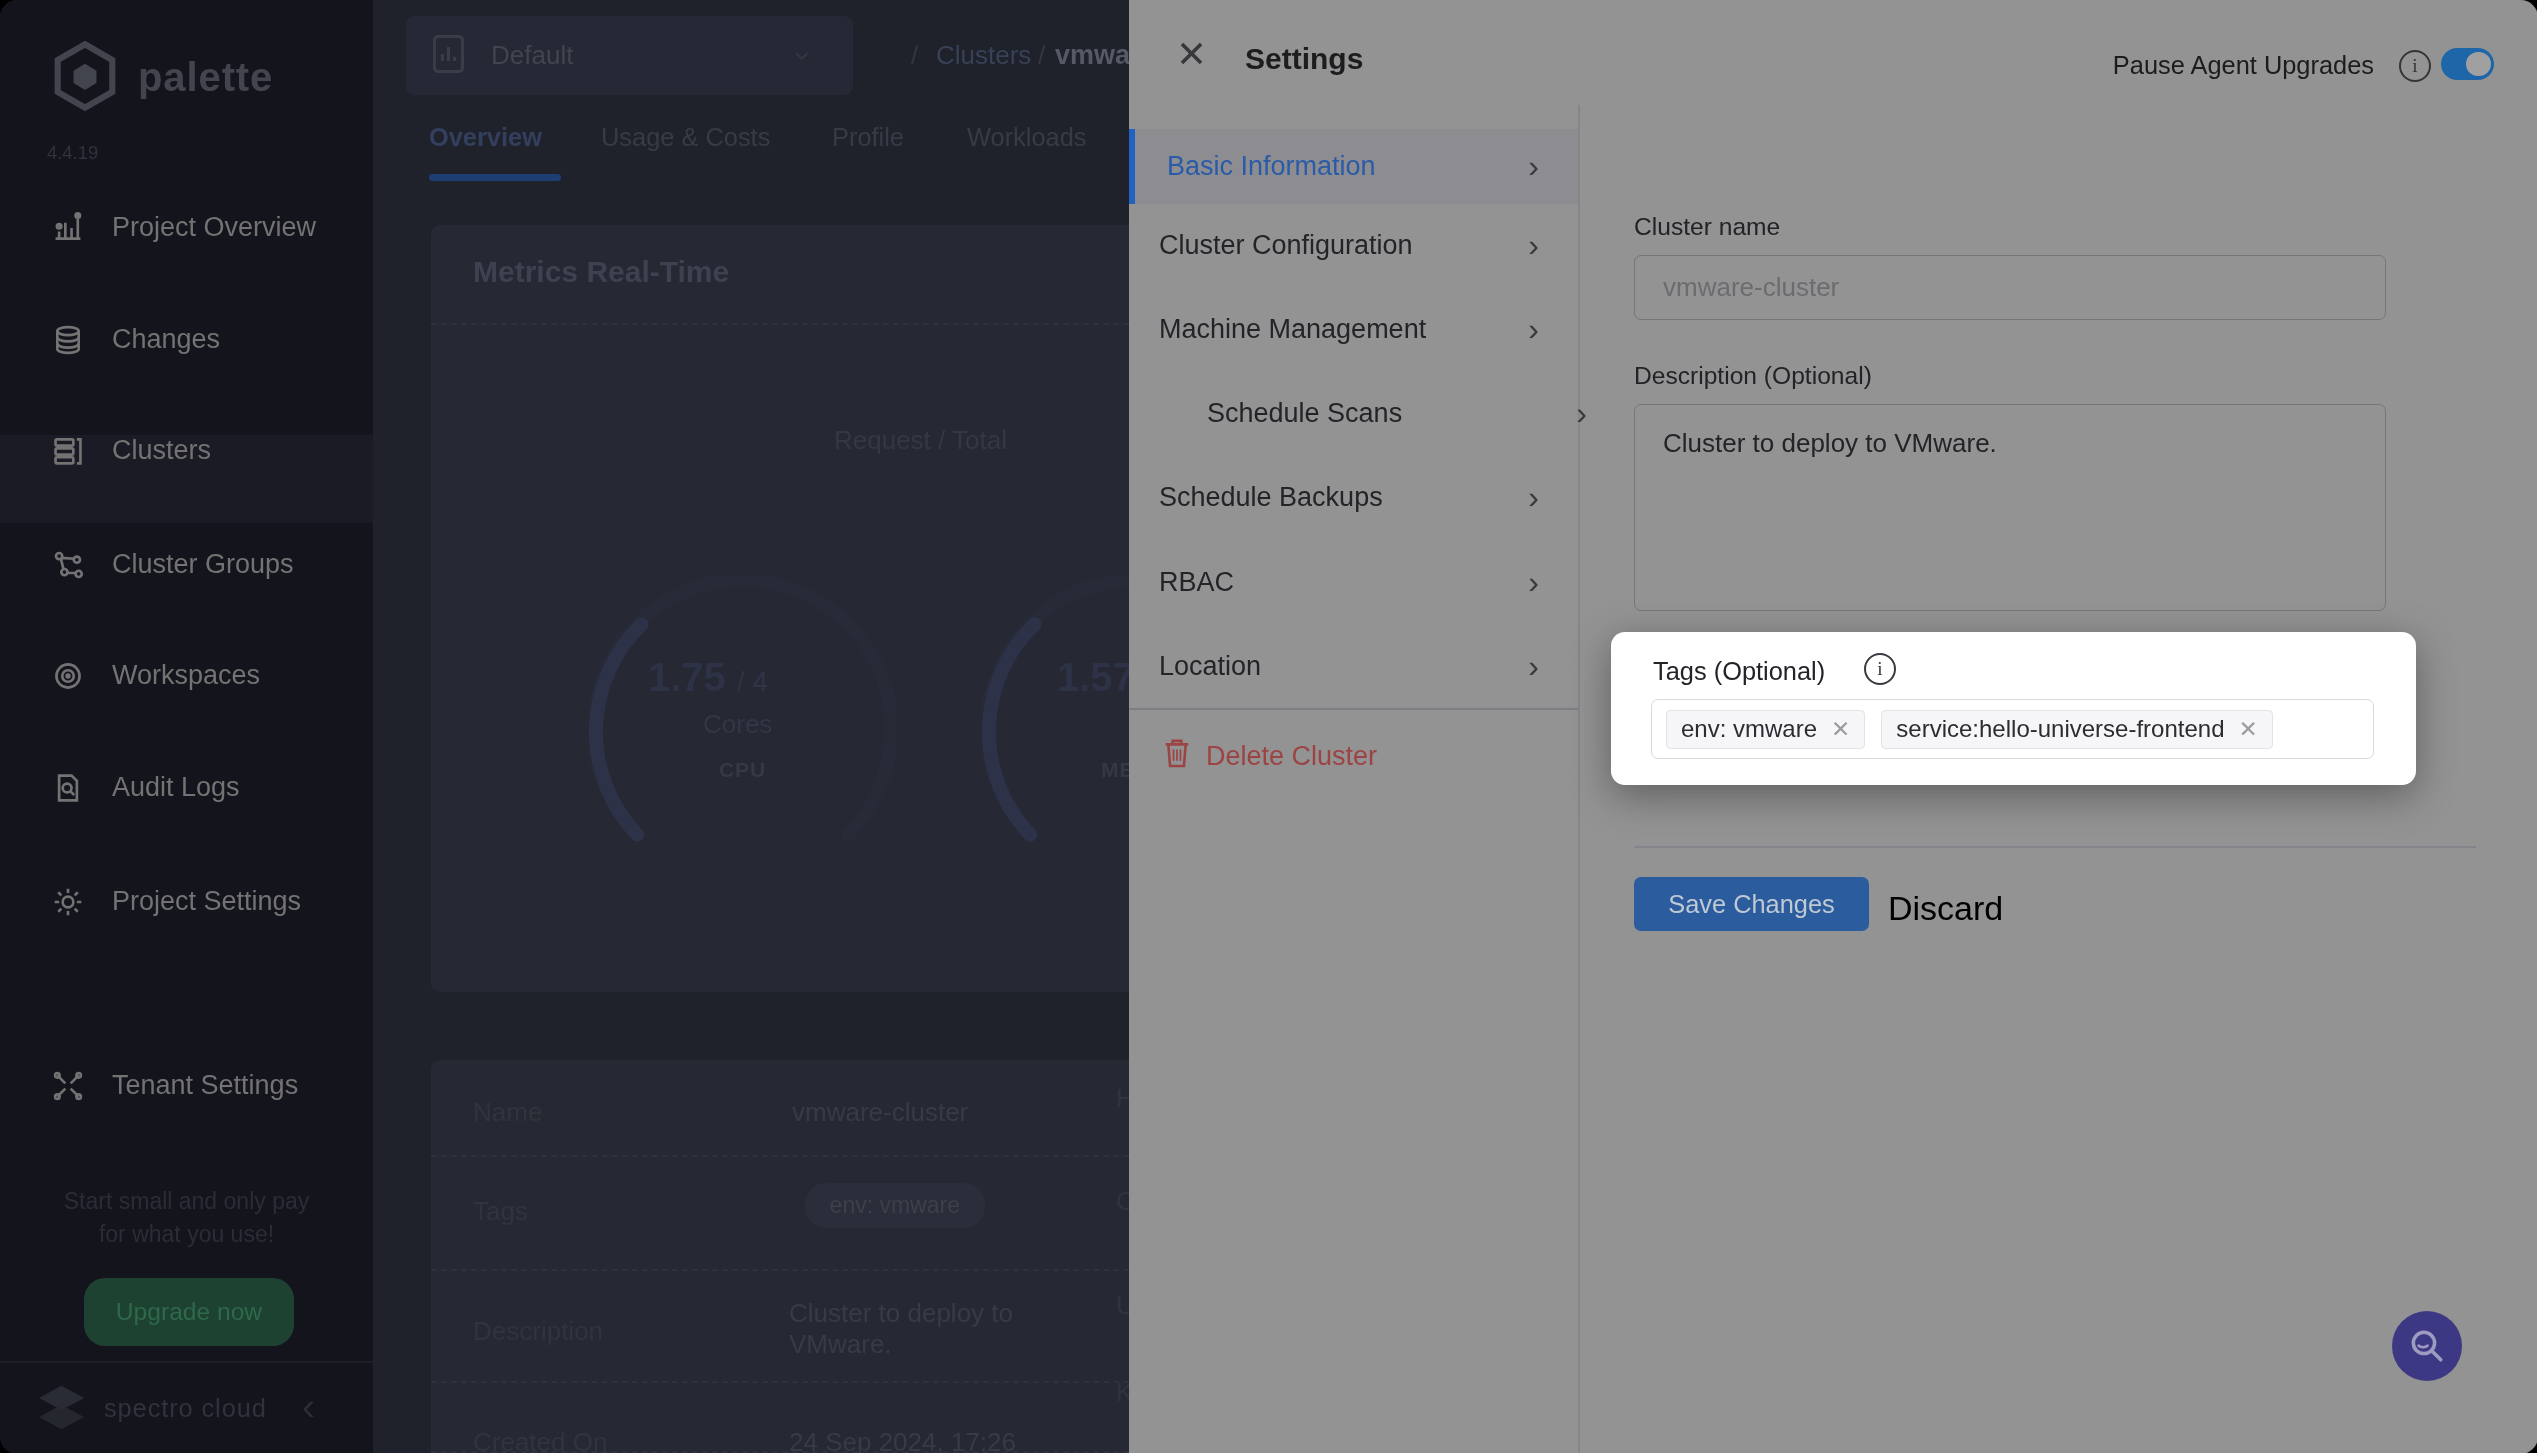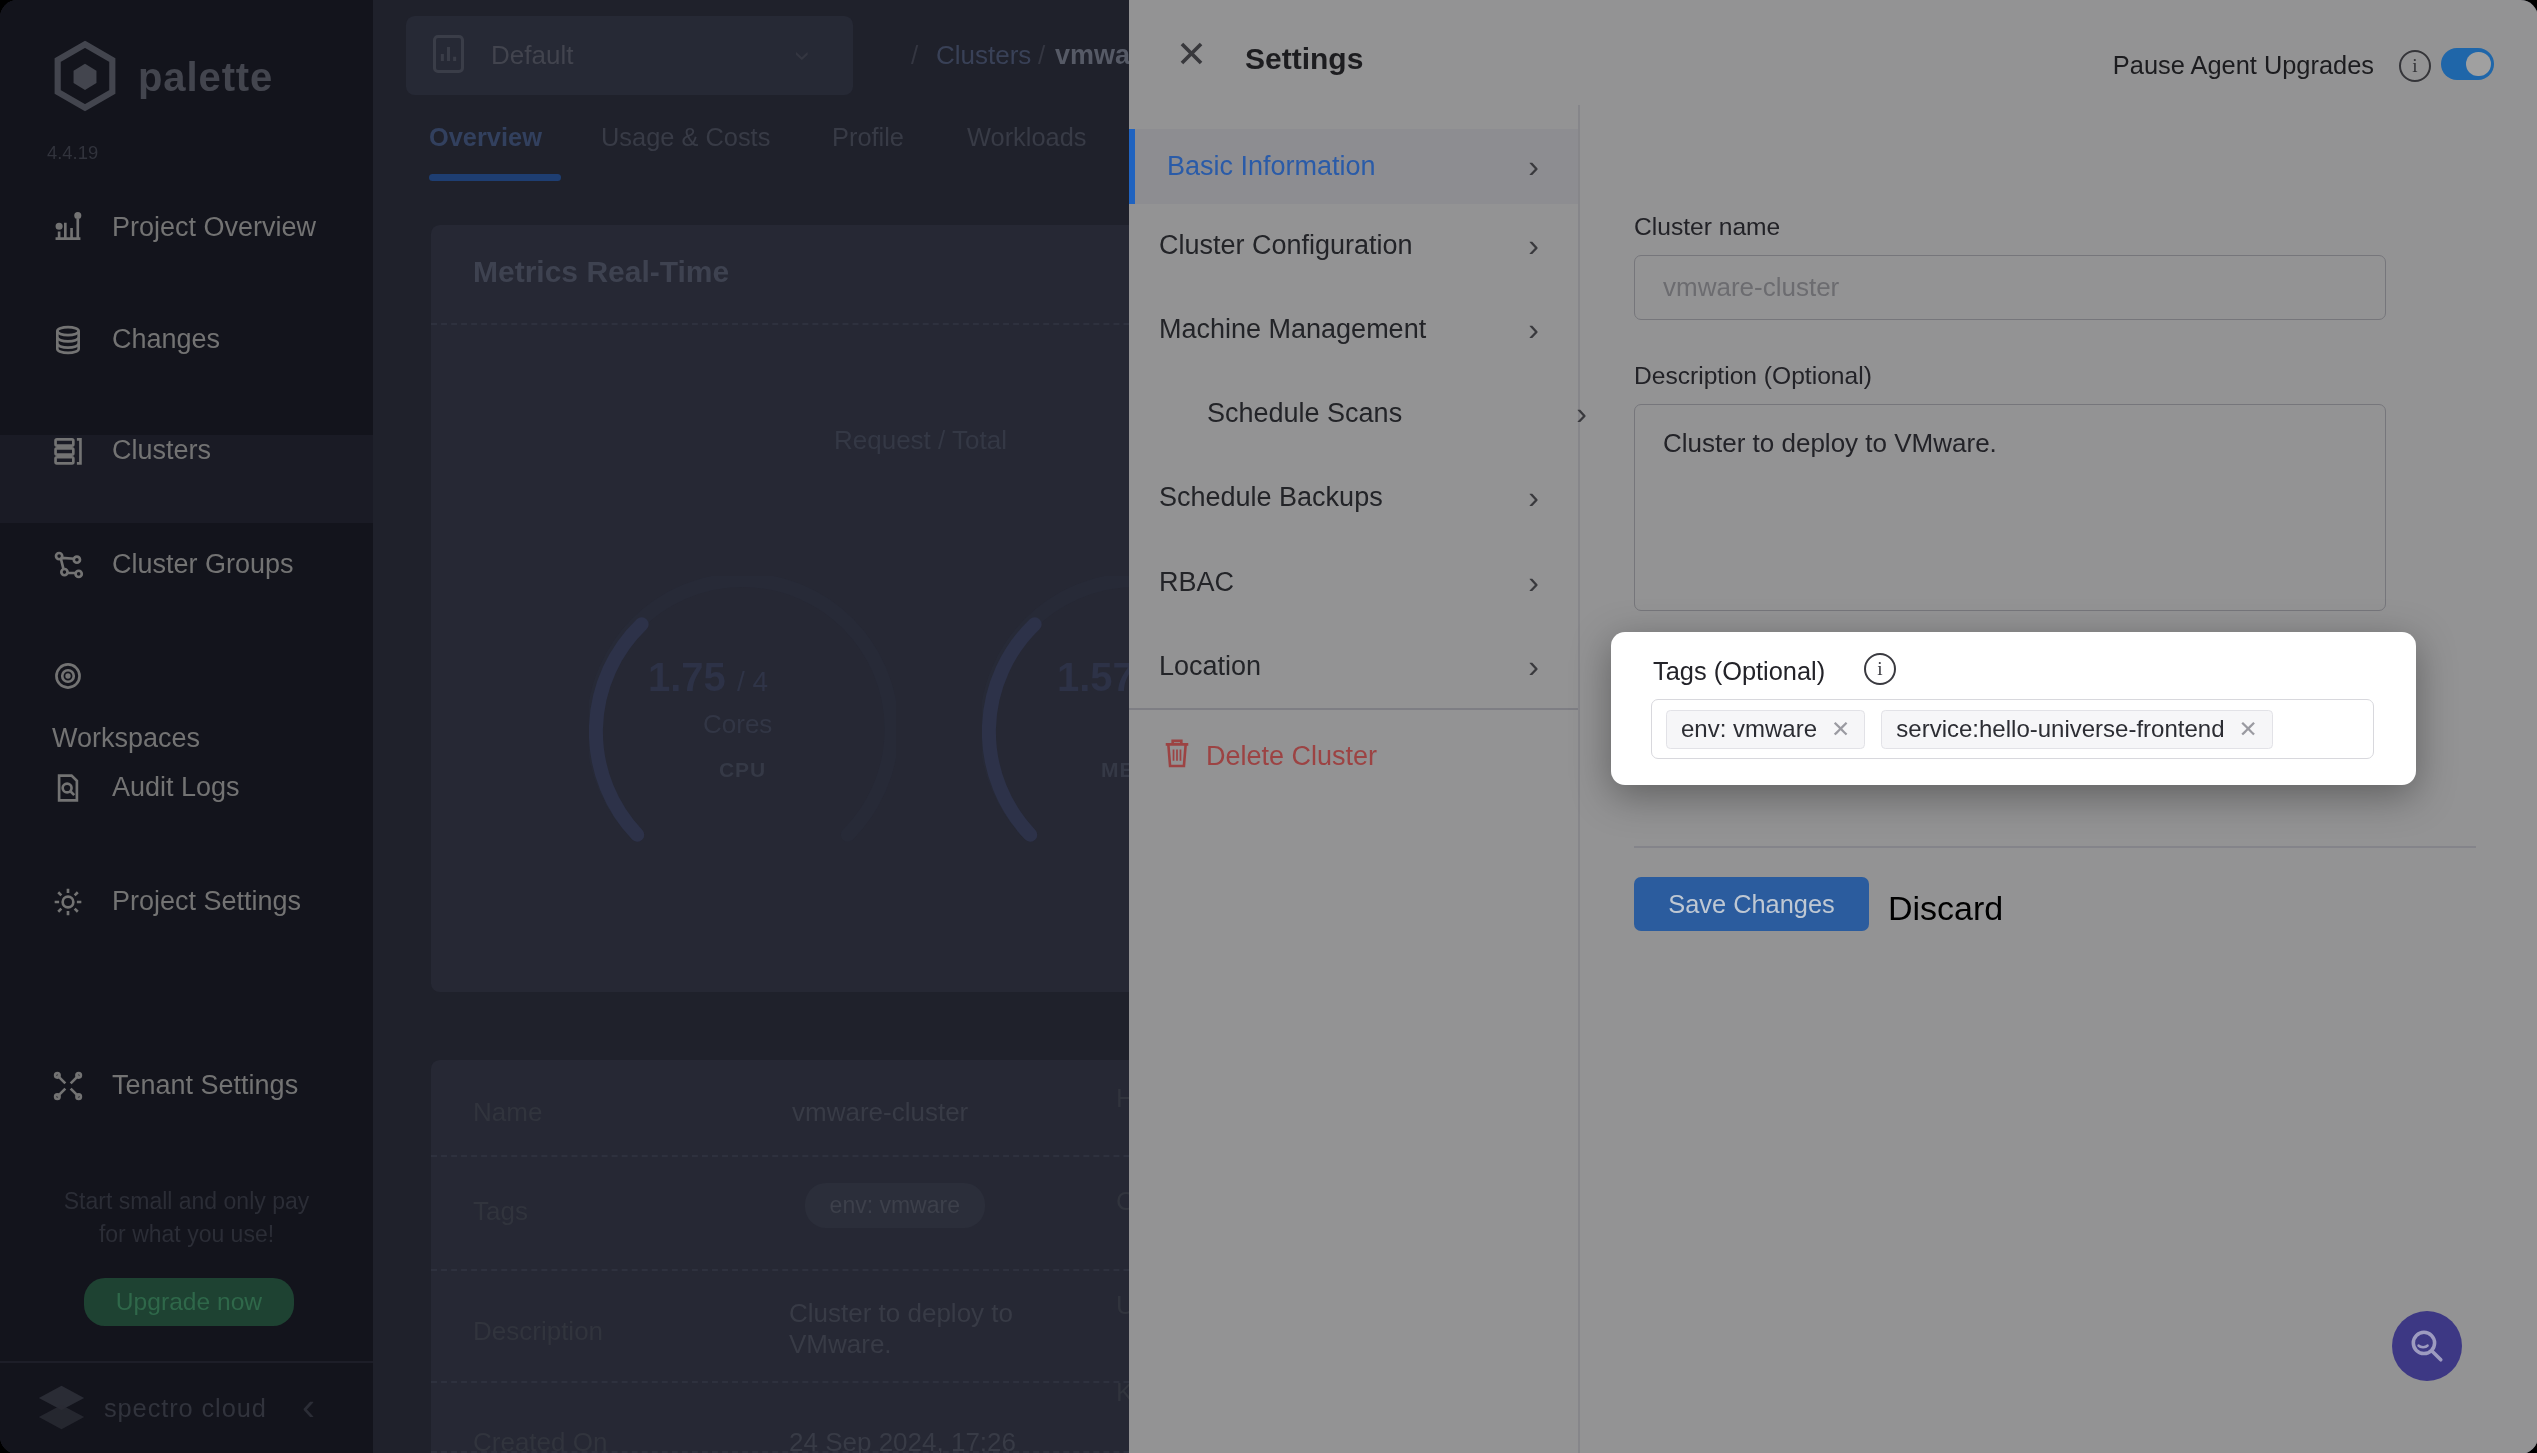--- a/index.html
+++ b/index.html
@@ -10,21 +10,21 @@
   
   .sidebar{position:absolute;left:0;top:0;width:373px;height:1454px;background:#13141c;}
   .brand-row{position:absolute;left:48px;top:39px;display:flex;align-items:center;gap:16px;color:#43454e;}
   .brand-name{font-size:40px;font-weight:700;letter-spacing:0.9px;color:#43454e;}
   .version{position:absolute;left:47px;top:142px;font-size:18.4px;color:#31333c;}
   .nav-item{position:absolute;left:0;width:373px;height:88px;display:flex;align-items:flex-start;gap:28px;padding-left:52px;color:#737373;cursor:pointer;}
   .nav-item .lbl{font-size:27px;}
   .nav-item.active{background:#1a1b25;}
   .nav-item svg{flex:0 0 auto;}
   .promo{position:absolute;left:42px;top:1185px;width:289px;text-align:center;font-size:23px;line-height:33px;color:#2b2d36;}
-  .upgrade-btn{position:absolute;left:84px;top:1278px;width:210px;height:48px;background:#1e4232;color:#2f684a;font-size:24.6px;border:none;border-radius:21px;cursor:pointer;}
+  .upgrade-btn{position:absolute;left:84px;top:1278px;width:210px;height:68px;background:#1e4232;color:#2f684a;font-size:24.6px;border:none;border-radius:21px;cursor:pointer;}
   .side-divider{position:absolute;left:0;top:1361px;width:373px;height:1.8px;background:#1d1e28;}
   .side-footer{position:absolute;left:35px;top:1378px;width:316px;height:61px;display:flex;align-items:center;gap:16px;color:#31333c;}
   .side-footer .fbrand{font-size:25.4px;letter-spacing:0.9px;}
   .collapse{position:absolute;left:302px;top:1385px;font-size:39px;color:#2b2d36;cursor:pointer;}
 
   
   .content{position:absolute;left:373px;top:0;right:0;bottom:0;background:#1f212b;}
   .proj-select{position:absolute;left:33px;top:16px;width:447px;height:79px;background:#262935;border-radius:8.8px;display:flex;align-items:center;cursor:pointer;}
   .proj-select .picon{margin-left:23px;color:#3a3d48;}
   .proj-select .ptxt{margin-left:23px;font-size:26px;color:#42444e;}
@@ -123,21 +123,21 @@
     <div class="nav-item" style="top:549px;">
       <span><svg width="32" height="32" viewBox="0 0 36 36" stroke="currentColor" fill="none" stroke-width="3">
             <circle cx="8" cy="8" r="3.5"></circle>
             <circle cx="28" cy="12" r="3.5"></circle>
             <circle cx="14" cy="26" r="3.5"></circle>
             <circle cx="30" cy="28" r="3.5"></circle>
             <path d="M11 10l14 1M10 11l3 12M17 27l10 0"></path>
           </svg></span>
       <span class="lbl">Cluster Groups</span>
     </div>
-    <div class="nav-item" style="top:660px;flex-direction:column;">
+    <div class="nav-item" style="top:660px;">
       <span><svg width="32" height="32" viewBox="0 0 36 36" stroke="currentColor" fill="none" stroke-width="3">
             <circle cx="18" cy="18" r="13"></circle>
             <circle cx="18" cy="18" r="6.5"></circle>
             <circle cx="18" cy="18" r="1.5" fill="currentColor"></circle>
           </svg></span>
       <span class="lbl">Workspaces</span>
     </div>
     <div class="nav-item" style="top:886px;">
       <span><svg width="32" height="32" viewBox="0 0 36 36" stroke="currentColor" fill="none" stroke-width="3">
             <circle cx="18" cy="18" r="6"></circle>

